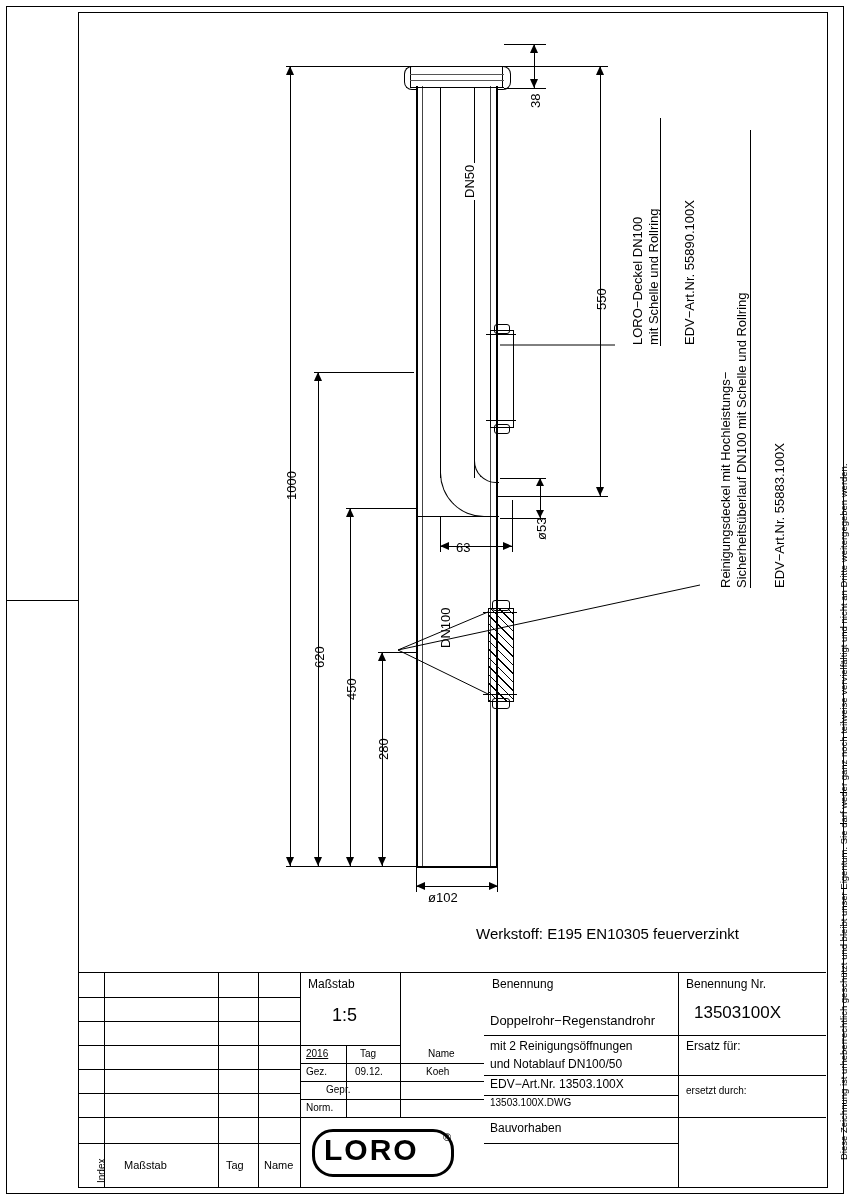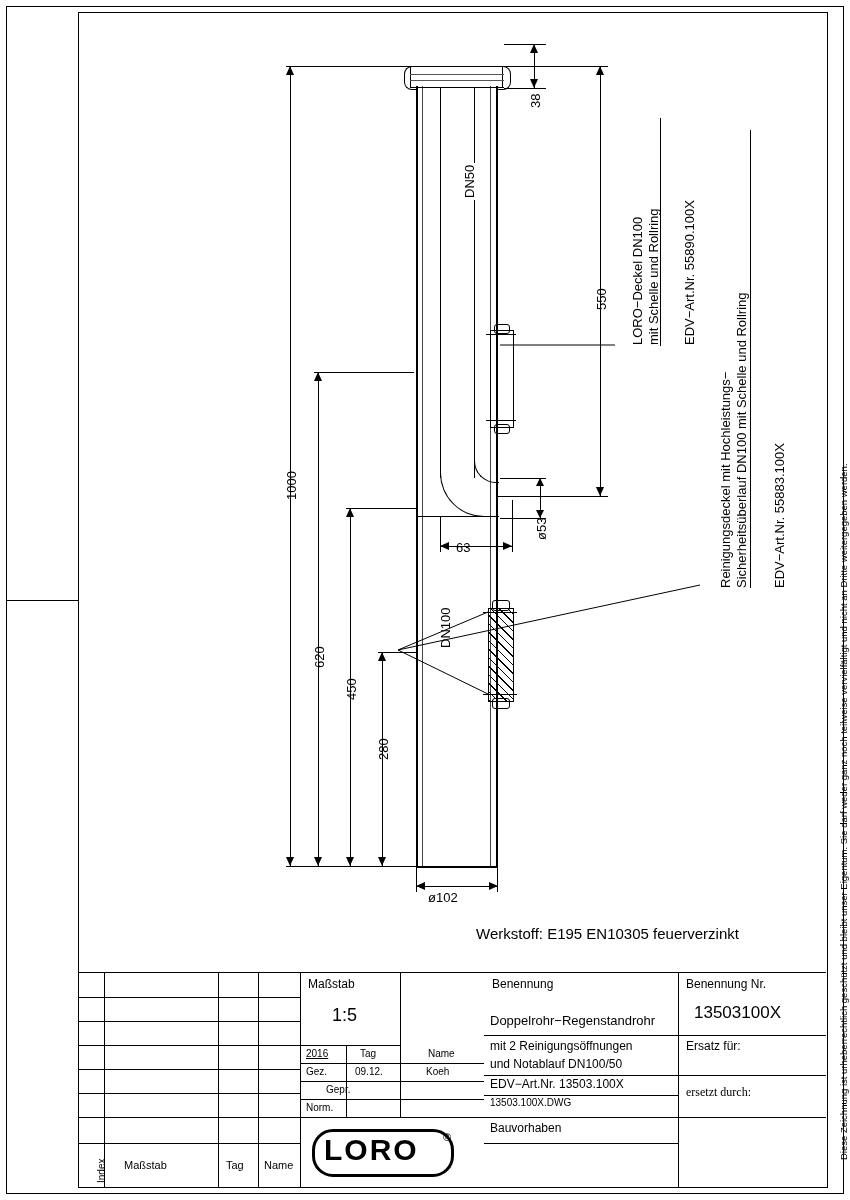--- a/index.html
+++ b/index.html
@@ -221,19 +221,19 @@
       <div class="txt" style="left:6px;top:39px;font-size:10px;margin-left:20px;">Gepr.</div>
       <div class="txt" style="left:6px;top:57px;font-size:10px;">Norm.</div>
     </div>
 
     <div class="abs" style="left:600px;top:0;width:148px;height:214px;">
       <div class="txt" style="left:8px;top:4px;font-size:12px;">Benennung Nr.</div>
       <div class="txt" style="left:16px;top:30px;font-size:17px;">13503100X</div>
       <div class="ln" style="left:0;top:62px;width:148px;height:1px;"></div>
       <div class="txt" style="left:8px;top:66px;font-size:12px;">Ersatz für:</div>
       <div class="ln" style="left:0;top:102px;width:148px;height:1px;"></div>
-      <div class="txt" style="left:8px;top:112px;font-size:12px;font-family:Liberation Serif, serif;">ersetzt durch:</div>
+      <div class="txt" style="left:8px;top:112px;font-size:10px;">ersetzt durch:</div>
       <div class="ln" style="left:0;top:144px;width:148px;height:1px;"></div>
     </div>
 
   </div>
 
 </div>
 
 </body></html>

